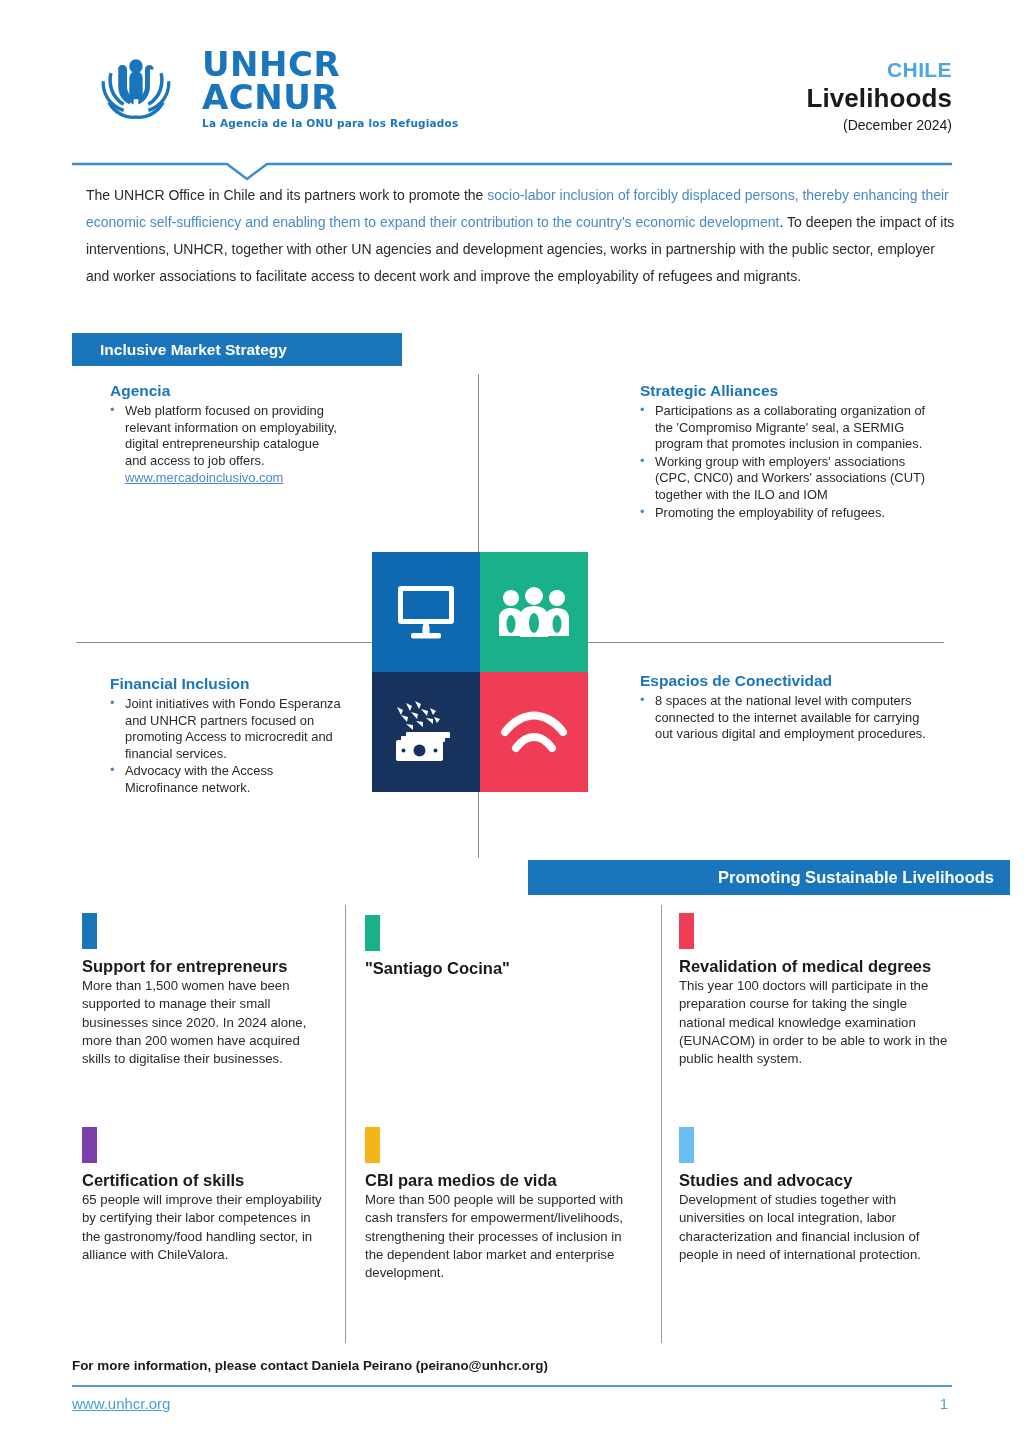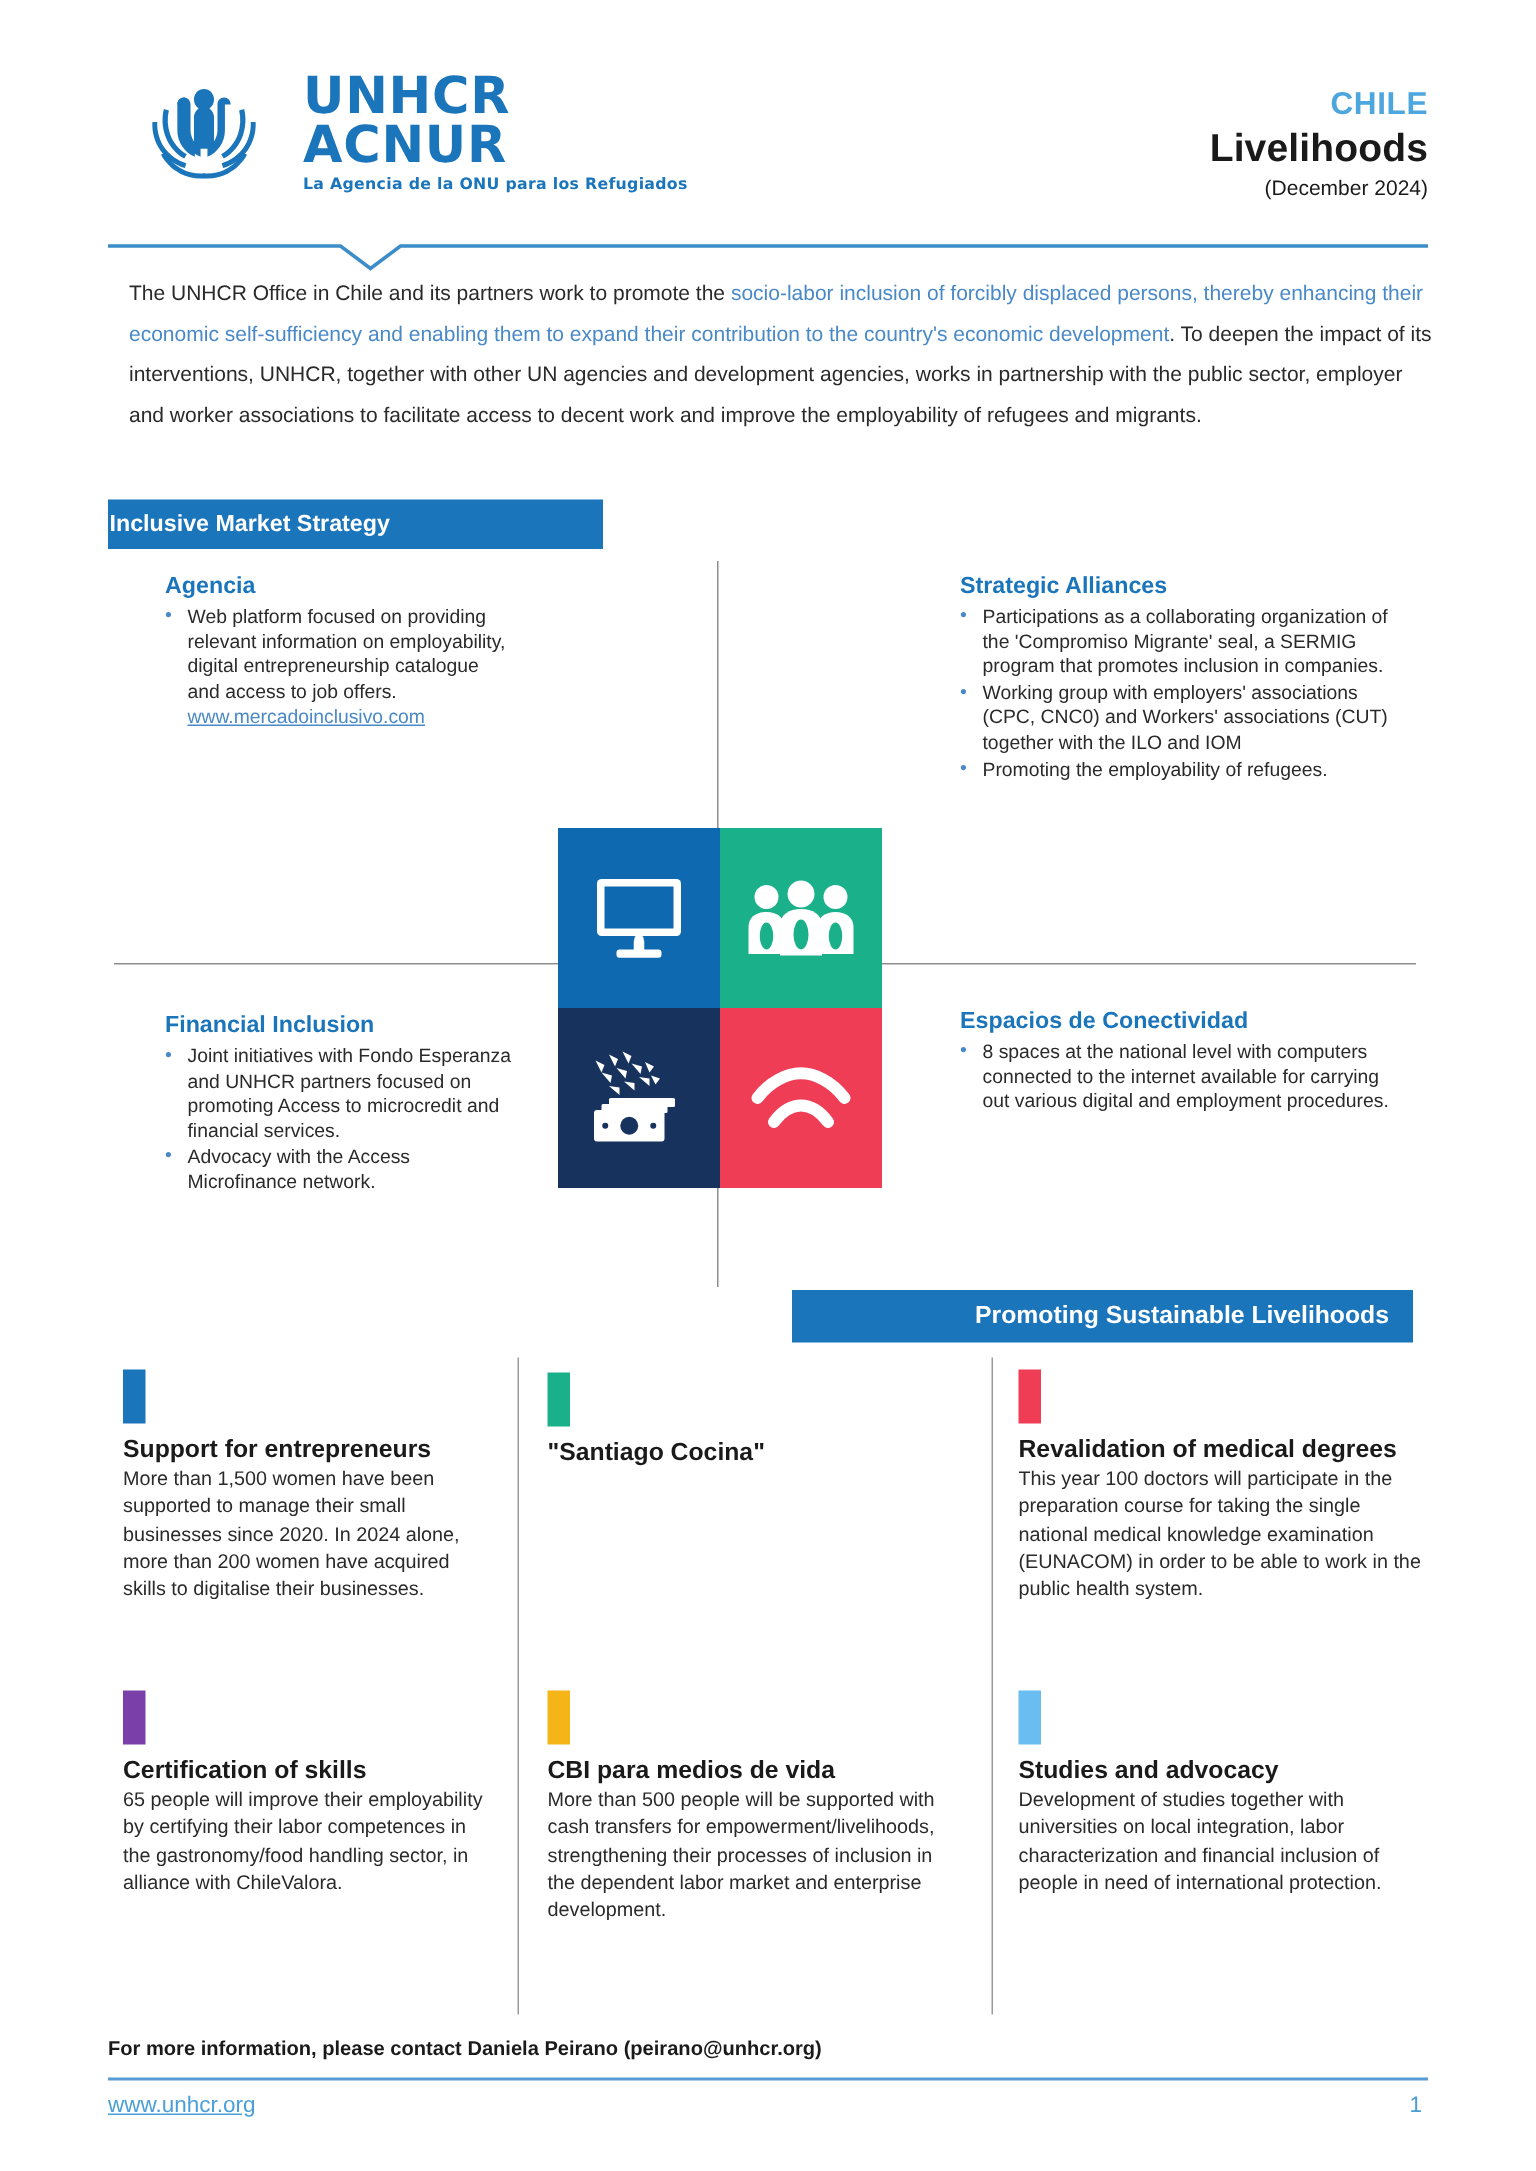--- a/index.html
+++ b/index.html
@@ -40,22 +40,22 @@
     position: absolute; left: 86px; top: 182px; width: 872px;
     font-size: 14px; line-height: 27px; color: #2a2a2a;
   }
   .intro .hl { color: #4a89c8; }
 
   
   .banner {
     position: absolute; background: #1b75bb; color: #fff;
     font-weight: bold; display: flex; align-items: center;
   }
-  .banner-ims { left: 72px; top: 333px; width: 330px; height: 33px; padding-left: 1px; font-size: 15.5px; }
-  .banner-psl { left: 528px; top: 860px; width: 414px; height: 35px; padding-right: 16px;
+  .banner-ims { left: 72px; top: 333px; width: 330px; height: 33px; padding-left: 28px; font-size: 15.5px; }
+  .banner-psl { left: 528px; top: 860px; width: 482px; height: 35px; padding-right: 16px;
                 justify-content: flex-end; font-size: 16.5px; }
 
   
   .mid { position: absolute; left: 0; top: 370px; width: 1024px; height: 520px; }
   .mid-hline { position: absolute; left: 76px; top: 272px; width: 868px; height: 1px; background: #8d8d8d; }
   .mid-vline { position: absolute; left: 478px; top: 4px; width: 1px; height: 484px; background: #8d8d8d; }
 
   .sec { position: absolute; }
   .sec h3 {
     font-size: 15.5px; font-weight: bold; color: #1b75bb; margin-bottom: 3px;

